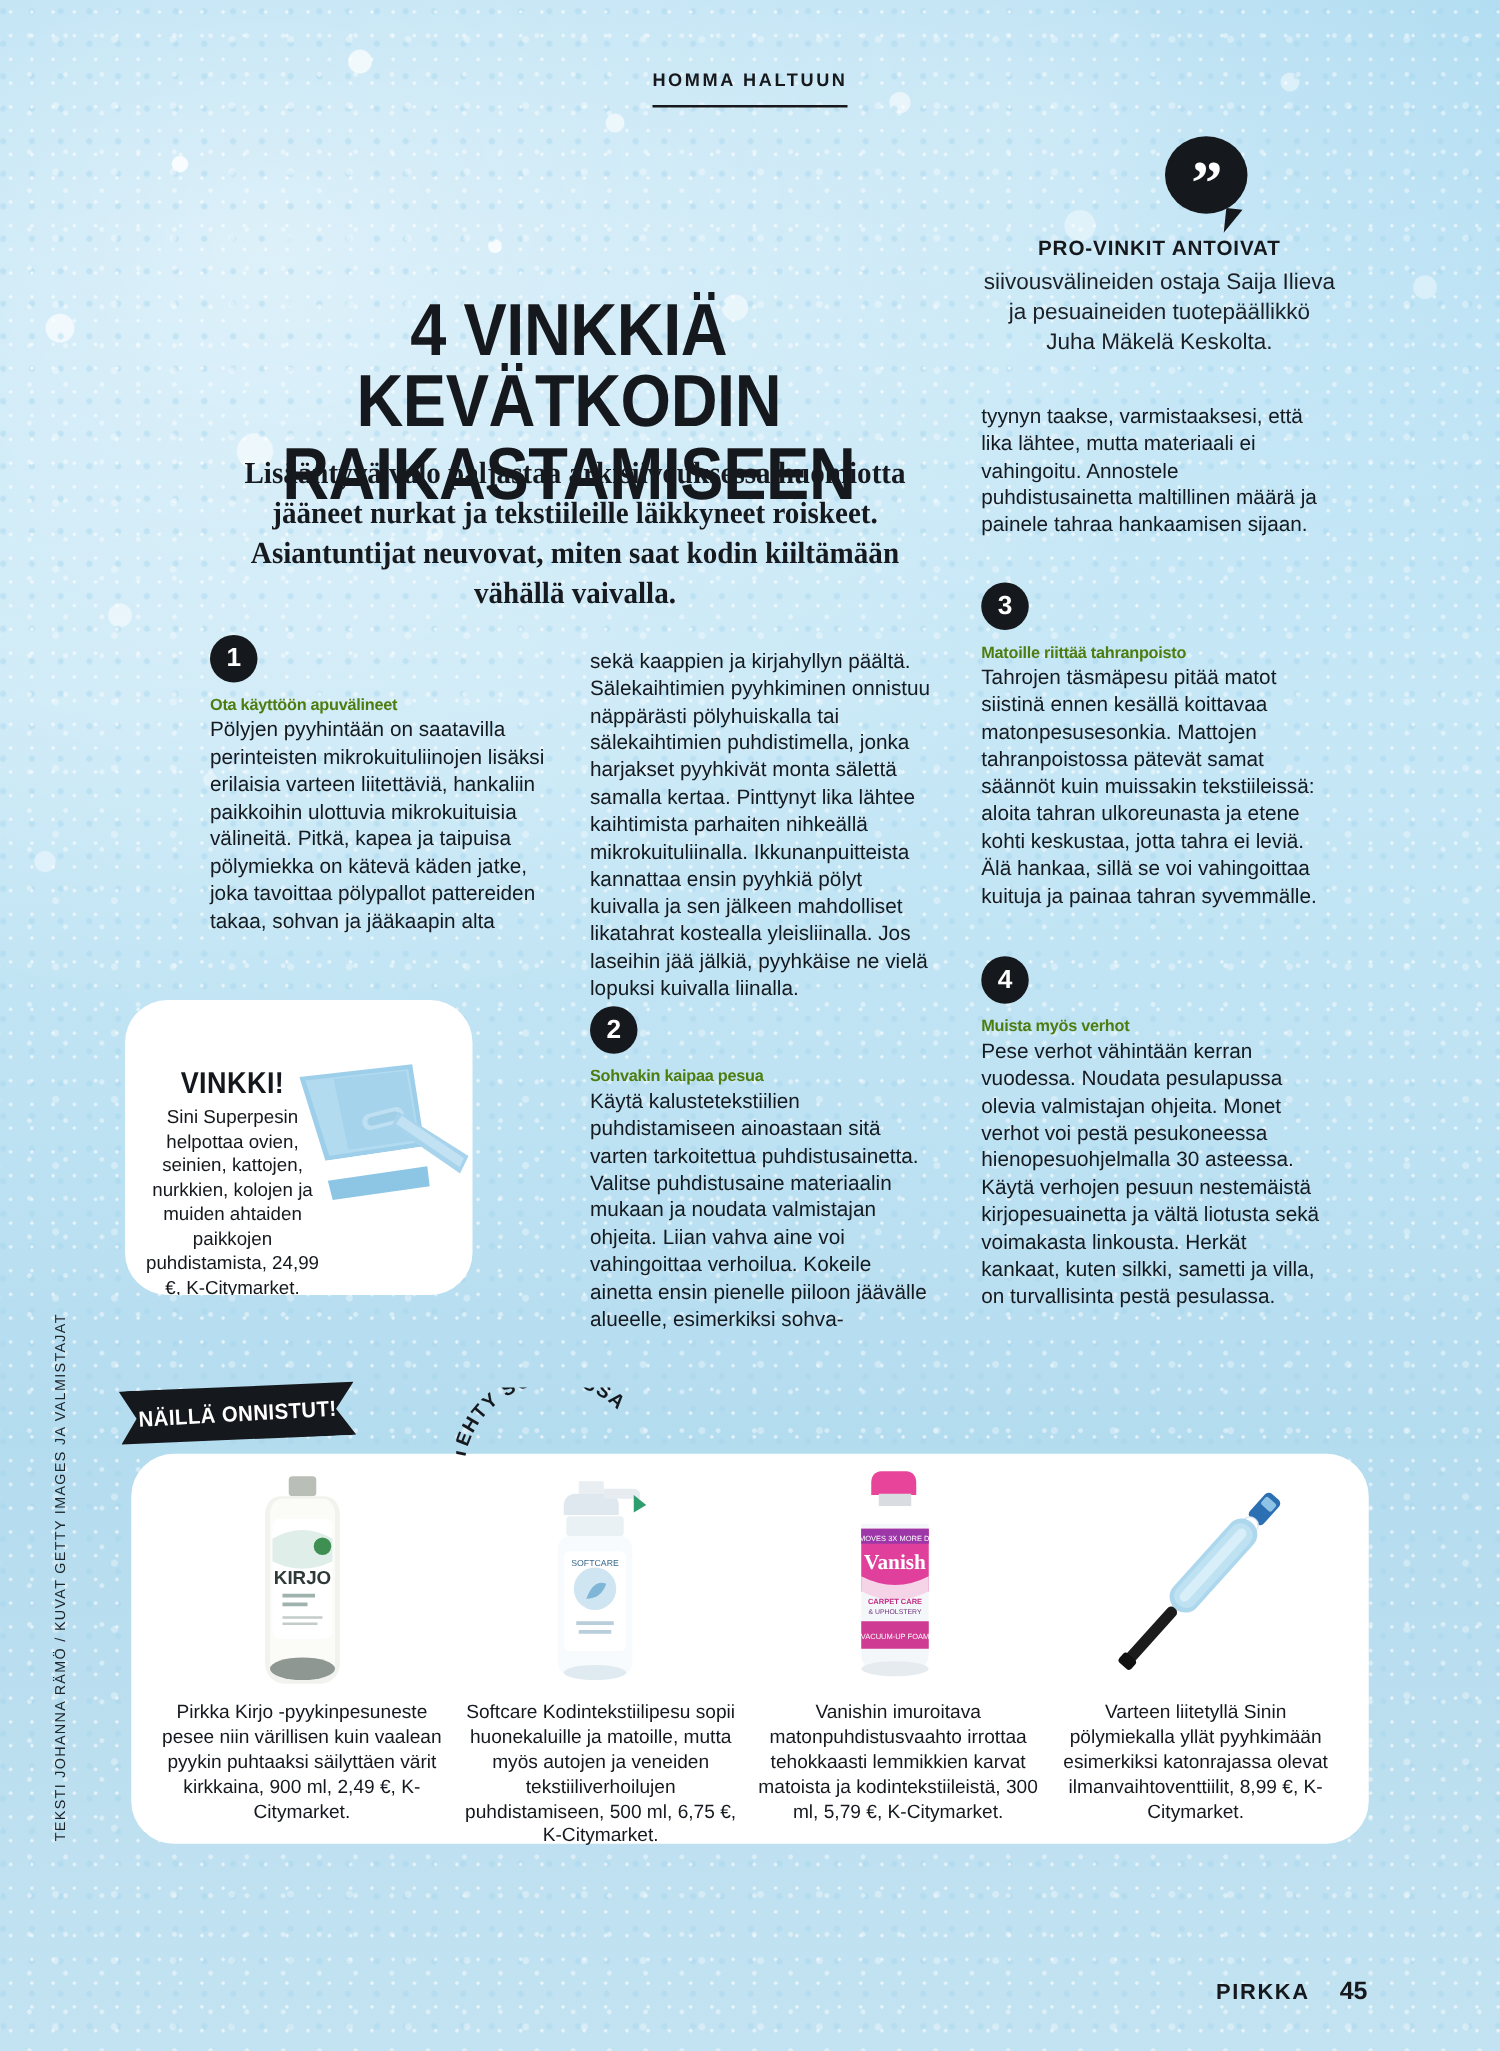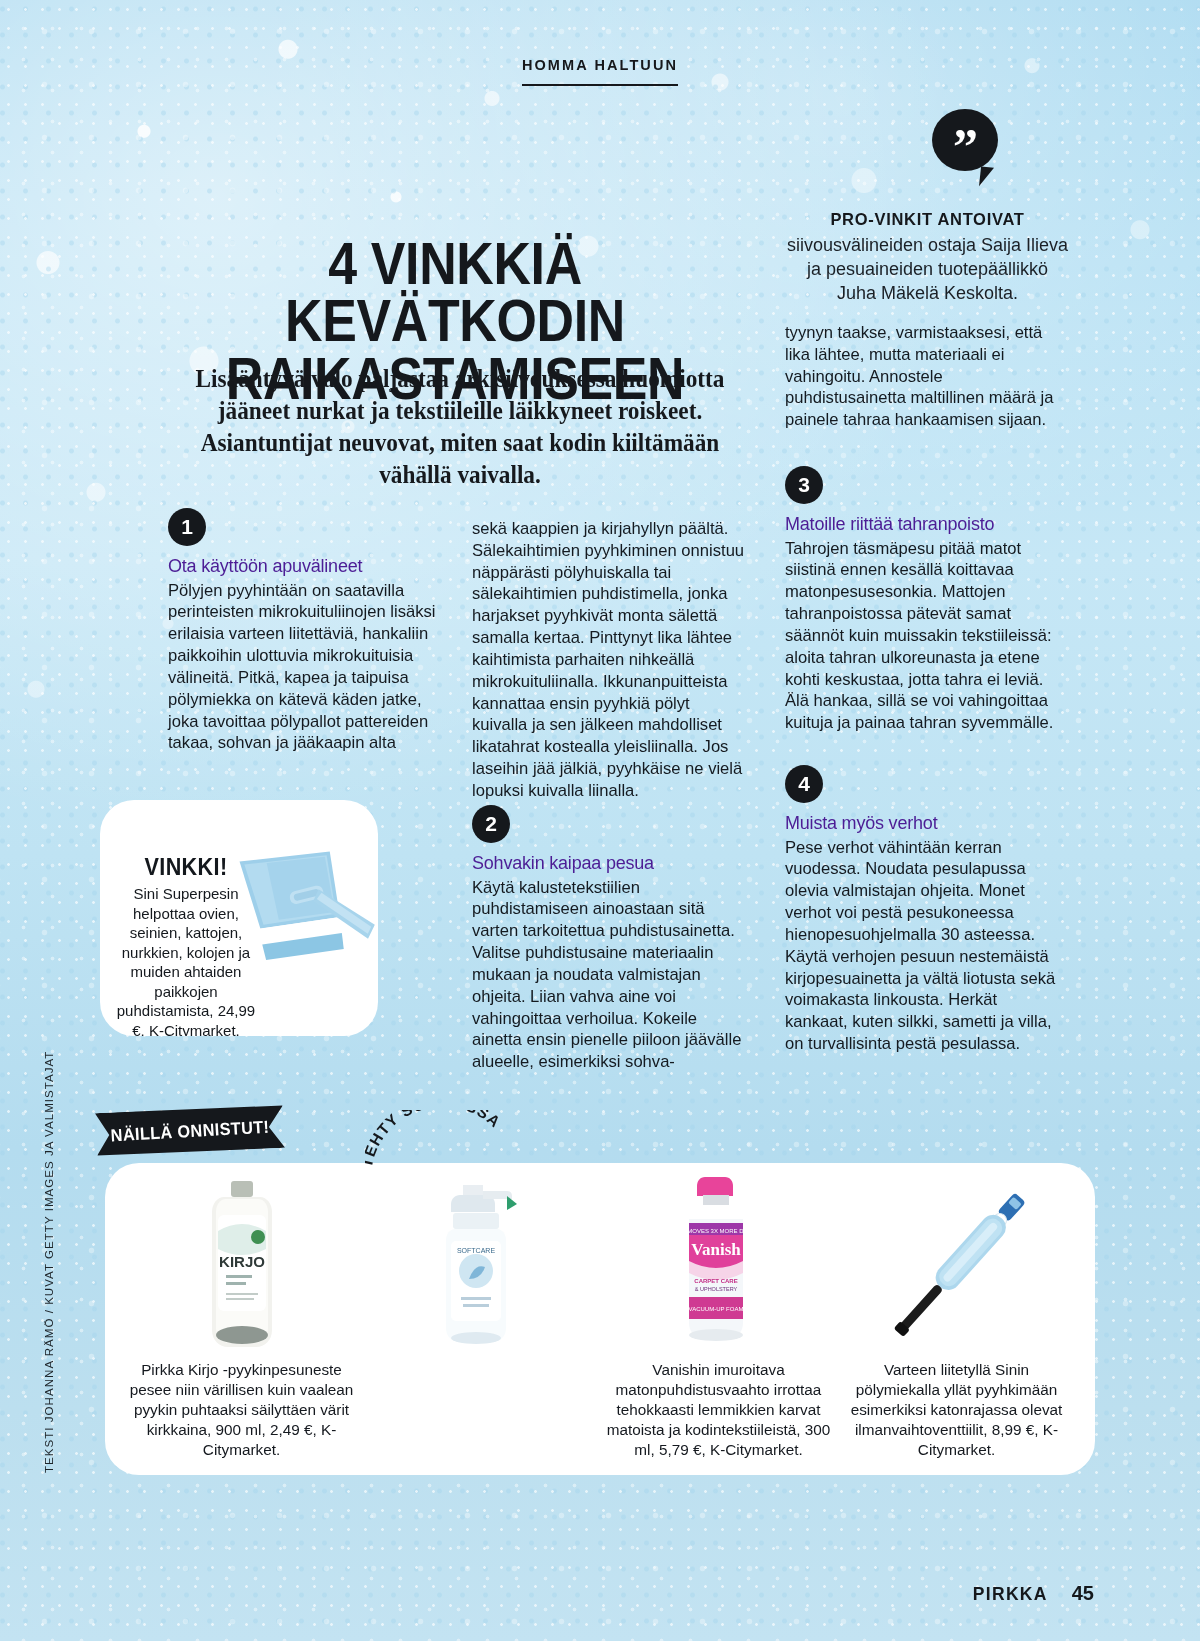--- a/index.html
+++ b/index.html
@@ -138,21 +138,20 @@
     text-align: center;
     letter-spacing: -1px;
   }
 
   .pro-box {
     position: absolute;
     top: 190px;
     left: 785px;
     width: 285px;
     text-align: center;
-    margin-top: 20px;
   }
   .pro-title {
     font-size: 16.5px;
     font-weight: bold;
     letter-spacing: 0.7px;
     color: #15181c;
     margin-bottom: 5px;
   }
   .pro-body {
     font-size: 18px;
@@ -161,23 +160,23 @@
   }
 
   
   .col-text {
     position: absolute;
     font-size: 16.6px;
     line-height: 1.315;
     color: #141a20;
   }
   .tip-head {
-    font-size: 18px;
-    font-weight: normal;
-    color: #4c1d95;
+    font-size: 13px;
+    font-weight: bold;
+    color: #4d7c0f;
     margin-bottom: 1px;
     letter-spacing: -0.2px;
   }
   .num {
     width: 38px;
     height: 38px;
     border-radius: 50%;
     background: #15181c;
     color: #fff;
     font-size: 21px;
@@ -449,20 +448,21 @@
       <path d="M34 54 h42 c5 0 9 5 9 11 v88 c0 8-5 13-12 13 H37 c-7 0-12-5-12-13 V65 c0-6 4-11 9-11z" fill="#f7fbfd"></path>
       <rect x="30" y="66" width="50" height="80" rx="5" fill="#ffffff"></rect>
       <circle cx="55" cy="96" r="17" fill="#cfe6f2"></circle>
       <path d="M48 104 q6 -16 16 -12 q-4 12 -16 12z" fill="#7fb6d8"></path>
       <text x="55" y="78" text-anchor="middle" font-family="'Liberation Sans',sans-serif" font-size="7" fill="#3a6a8c">SOFTCARE</text>
       <rect x="40" y="122" width="30" height="3" fill="#b9cedb"></rect>
       <rect x="42" y="129" width="26" height="3" fill="#b9cedb"></rect>
       <ellipse cx="55" cy="163" rx="25" ry="6" fill="#dfeaf1"></ellipse>
     </svg>
   </div>
+  <div class="cap">Softcare Kodintekstiilipesu sopii huonekaluille ja matoille, mutta myös autojen ja veneiden tekstiiliverhoilujen puhdistamiseen, 500 ml, 6,75 €, K-Citymarket.</div>
 </div>
 
 <div class="prod" id="prod2">
   <div class="shot">
     <svg width="120" height="185" viewBox="0 0 120 185" style="display:block;margin:0 auto">
       <path d="M46 2 h20 c5 0 8 4 8 9 v10 H38 V11 c0-5 3-9 8-9z" fill="#e8449a"></path>
       <rect x="44" y="20" width="26" height="10" fill="#d9dde2"></rect>
       <path d="M40 30 h34 c6 0 10 6 10 13 v108 c0 10-6 16-15 16 H45 c-9 0-15-6-15-16 V43 c0-7 4-13 10-13z" fill="#ffffff"></path>
       <path d="M30 44 h54 v104 c0 9-6 14-14 14 H44 c-8 0-14-5-14-14z" fill="#f4f7fa"></path>
       <rect x="30" y="48" width="54" height="50" fill="#e0409b"></rect>

